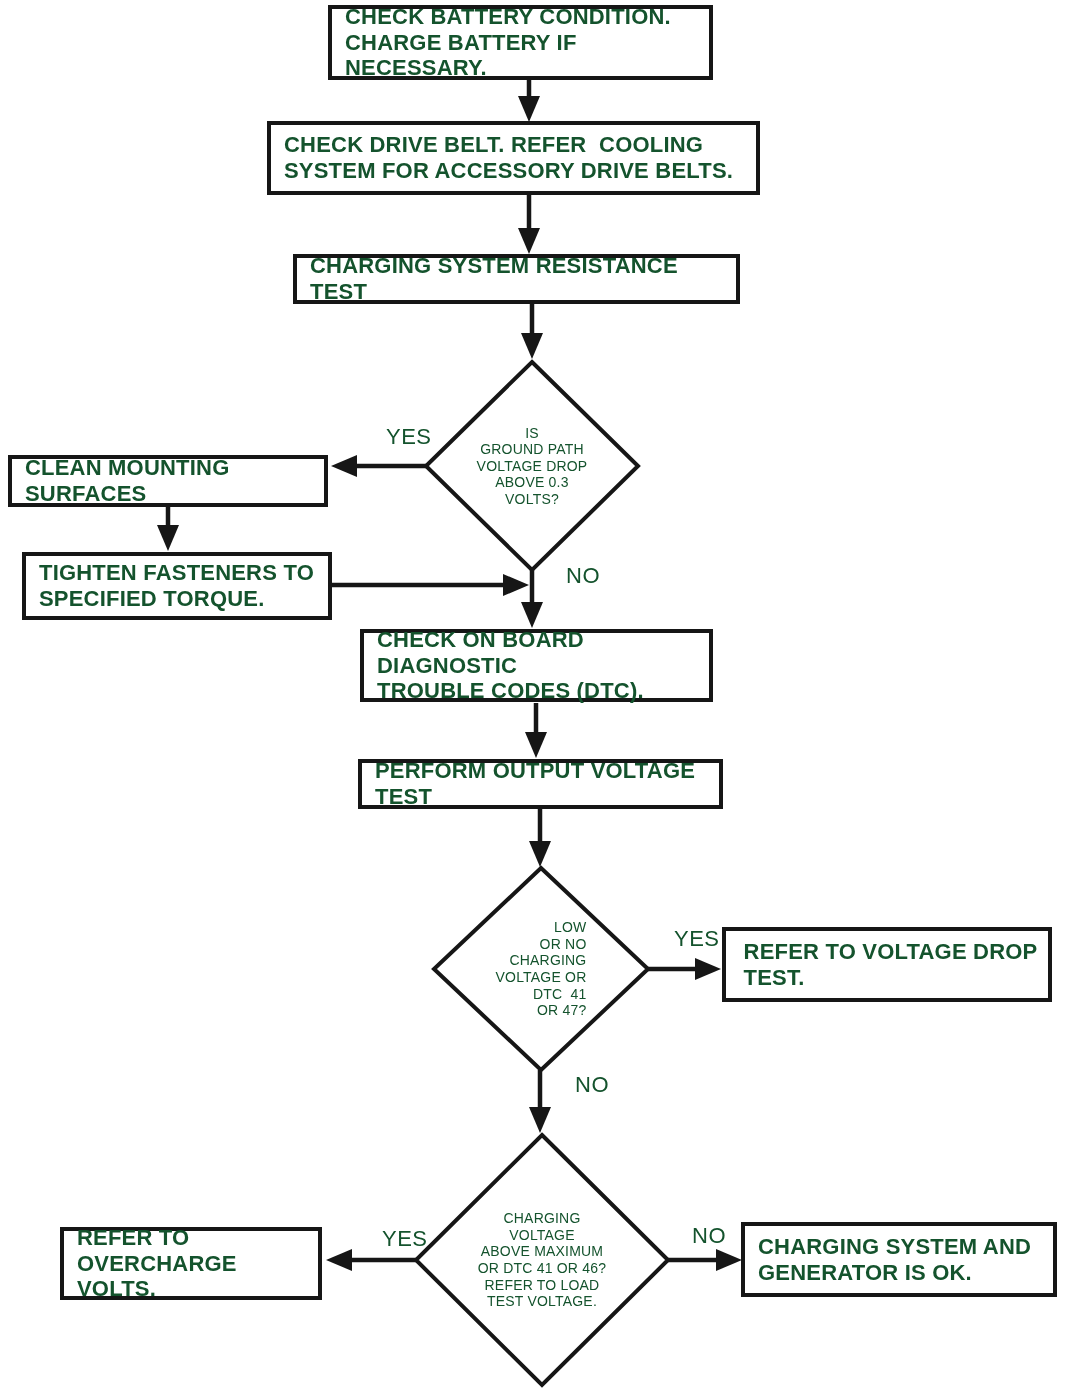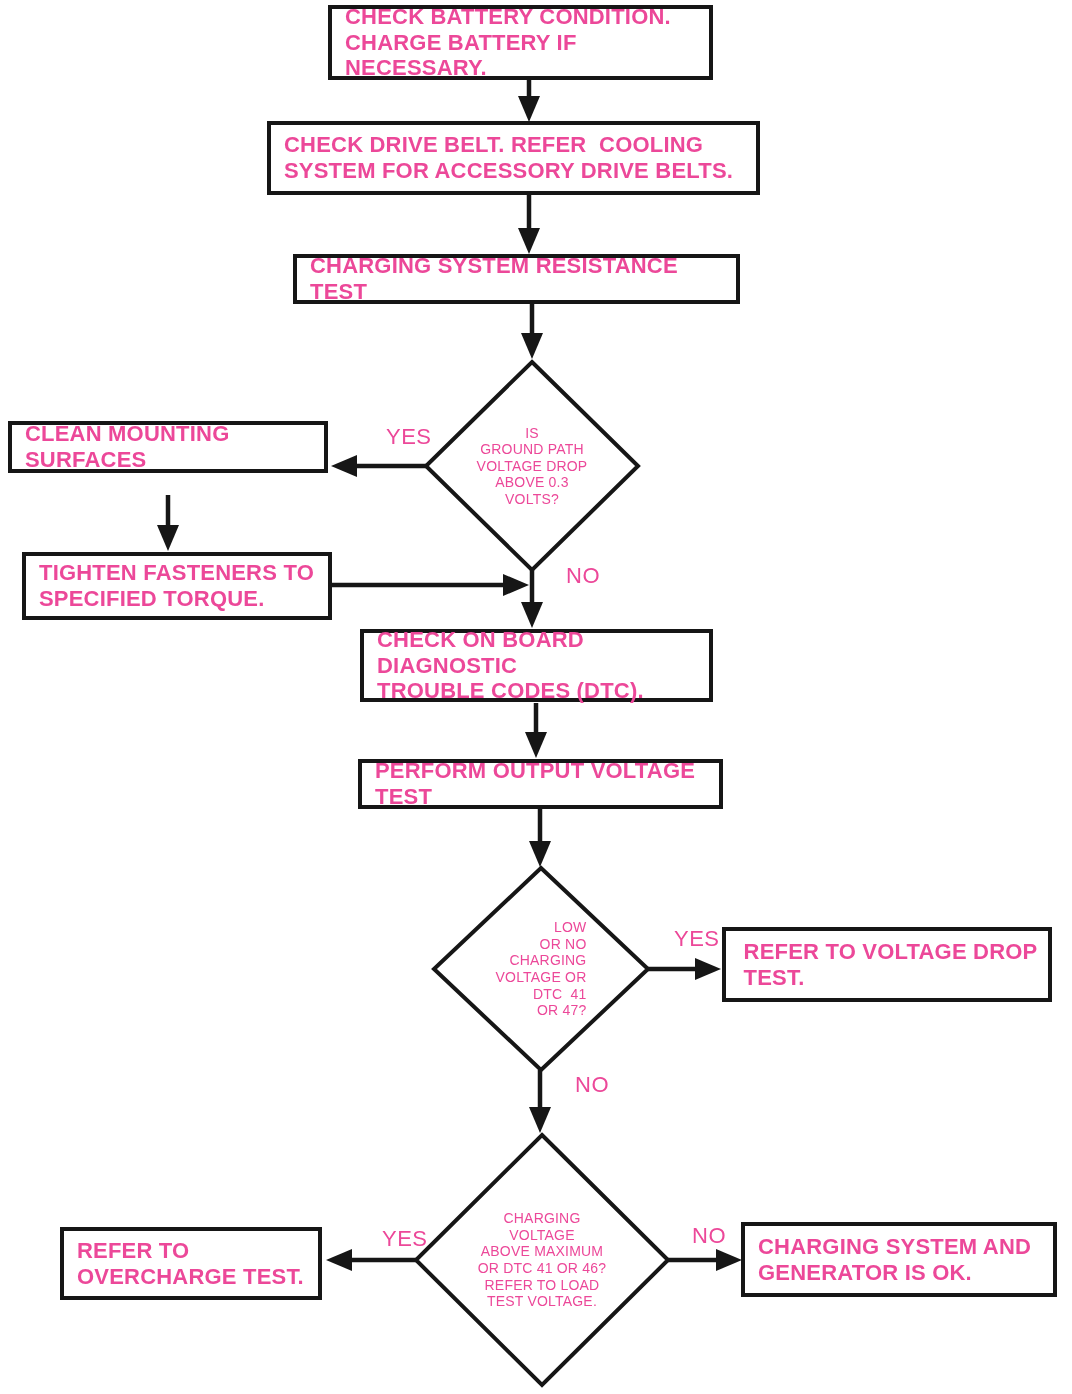--- a/index.html
+++ b/index.html
@@ -6,21 +6,21 @@
     margin: 0;
     padding: 0;
     background: #ffffff;
   }
   .canvas {
     position: relative;
     width: 1072px;
     height: 1394px;
     background: #ffffff;
     font-family: "Liberation Sans", sans-serif;
-    color: #ec4899;
+    color: #14532d;
     overflow: hidden;
   }
   .edges {
     position: absolute;
     left: 0;
     top: 0;
     width: 1072px;
     height: 1394px;
   }
   .edges line {
@@ -146,21 +146,21 @@
 
   <div class="node" style="left:267px; top:121px; width:493px; height:74px;">
     <span class="lbl">CHECK DRIVE BELT. REFER  COOLING
 SYSTEM FOR ACCESSORY DRIVE BELTS.</span>
   </div>
 
   <div class="node" style="left:293px; top:254px; width:447px; height:50px;">
     <span class="lbl">CHARGING SYSTEM RESISTANCE TEST</span>
   </div>
 
-  <div class="node" style="left:8px; top:421px; width:320px; height:52px;">
+  <div class="node" style="left:8px; top:455px; width:320px; height:52px;">
     <span class="lbl">CLEAN MOUNTING SURFACES</span>
   </div>
 
   <div class="node" style="left:22px; top:552px; width:310px; height:68px;">
     <span class="lbl">TIGHTEN FASTENERS TO
 SPECIFIED TORQUE.</span>
   </div>
 
   <div class="node" style="left:360px; top:629px; width:353px; height:73px;">
     <span class="lbl">CHECK ON BOARD DIAGNOSTIC
@@ -171,21 +171,21 @@
     <span class="lbl">PERFORM OUTPUT VOLTAGE TEST</span>
   </div>
 
   <div class="node" style="left:722px; top:927px; width:330px; height:75px;justify-content:center;">
     <span class="lbl">REFER TO VOLTAGE DROP
 TEST.</span>
   </div>
 
   <div class="node" style="left:60px; top:1227px; width:262px; height:73px;">
     <span class="lbl">REFER TO
-OVERCHARGE TEST.</span>
+OVERCHARGE VOLTS.</span>
   </div>
 
   <div class="node" style="left:741px; top:1222px; width:316px; height:75px;">
     <span class="lbl">CHARGING SYSTEM AND
 GENERATOR IS OK.</span>
   </div>
 
   <div class="dtext" style="left:432px; top:366px; width:200px; height:200px;">
     <span class="lbl">IS
 GROUND PATH

